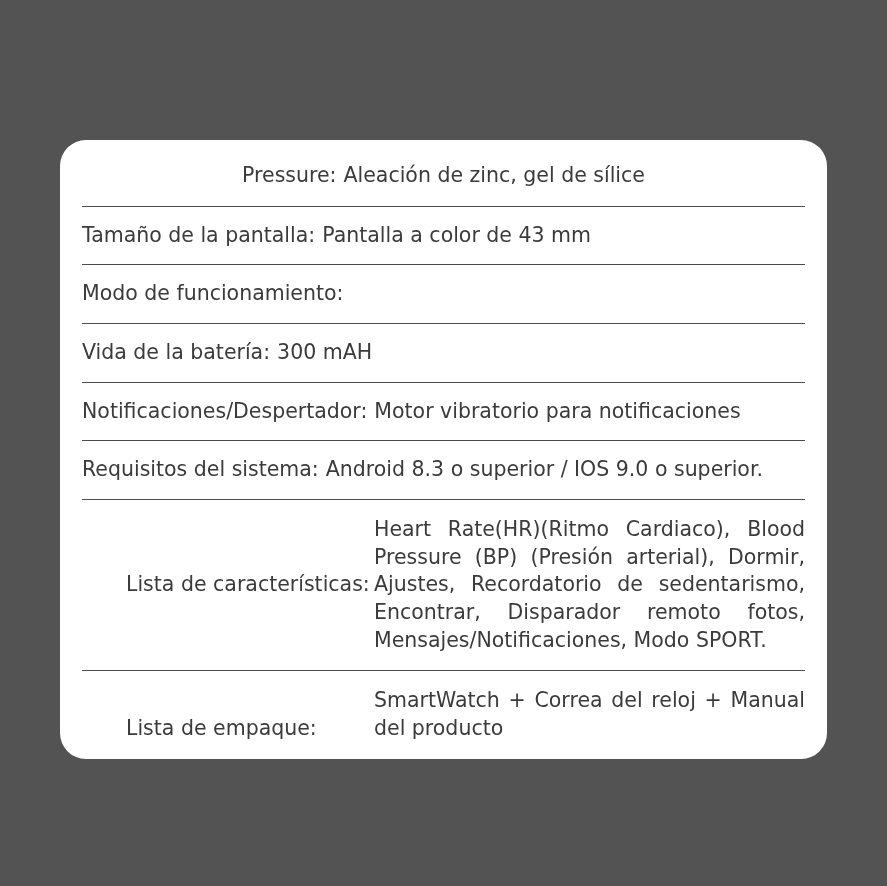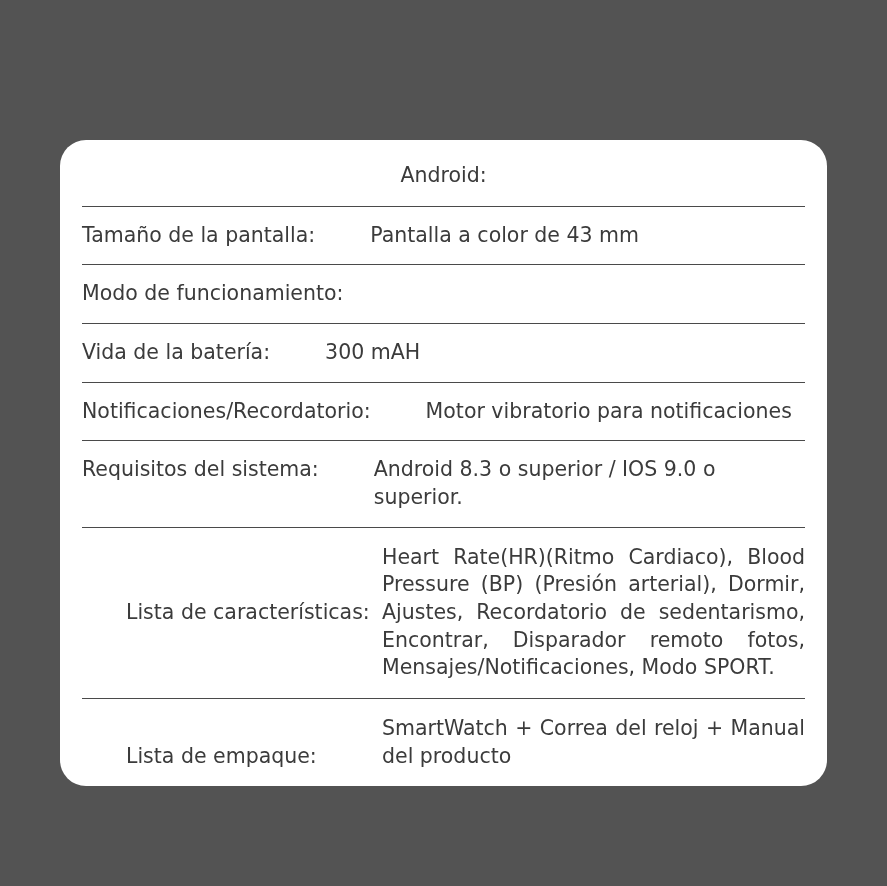--- a/index.html
+++ b/index.html
@@ -55,74 +55,73 @@
     color: #3b3b3b;
     font-size: 20.5px;
     line-height: 1.35;
     font-weight: 400;
   }
 
   
   .row-line {
     padding: 15px 0 15px 0;
     align-items: baseline;
-    gap: 48px;
   }
   .row-line .label {
     margin-right: 7px;
   }
 
   
   .row-block {
     padding: 16px 0 16px 0;
     align-items: center;
   }
   .row-block .label {
     width: 248px;
     flex: 0 0 248px;
     white-space: normal;
     margin-left: 44px;
   }
   .row-block .value {
     flex: 1;
     text-align: justify;
     text-justify: inter-word;
-    margin-left: 8px;
   }
 
   .row-block-top {
     align-items: flex-end;
   }
 </style>
 </head>
 <body>
 
 <div class="spec-card">
 
   <div class="spec-row row-centered">
-    <span class="label">Android:</span>
+    <span class="label">Pressure:</span>
+    <span class="value" style="margin-left:7px;">Aleación de zinc, gel de sílice</span>
   </div>
 
   <div class="spec-row row-line">
     <span class="label">Tamaño de la pantalla:</span>
     <span class="value">Pantalla a color de 43 mm</span>
   </div>
 
   <div class="spec-row row-line">
     <span class="label">Modo de funcionamiento:</span>
   </div>
 
   <div class="spec-row row-line">
     <span class="label">Vida de la batería:</span>
     <span class="value">300 mAH</span>
   </div>
 
 
   <div class="spec-row row-line">
-    <span class="label">Notificaciones/Recordatorio:</span>
+    <span class="label">Notificaciones/Despertador:</span>
     <span class="value">Motor vibratorio para notificaciones</span>
   </div>
 
 
   <div class="spec-row row-line">
     <span class="label">Requisitos del sistema:</span>
     <span class="value">Android 8.3 o superior / IOS 9.0 o superior.</span>
   </div>
 
   <div class="spec-row row-block">

